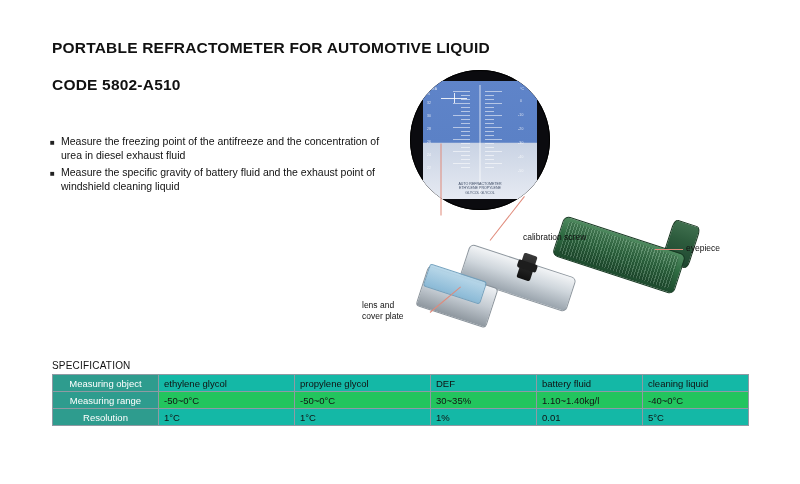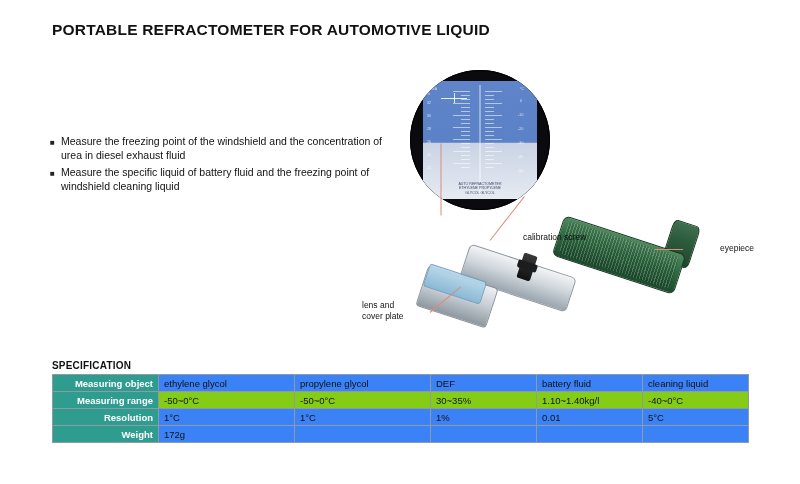--- a/index.html
+++ b/index.html
@@ -27,20 +27,21 @@
     left: 52px;
     top: 20px;
     width: 520px;
   }
   .title-line {
     font-size: 15.5px;
     font-weight: bold;
     letter-spacing: 0.2px;
     line-height: 19px;
     color: #111;
+    margin-top: 18px;
   }
 
   
   .bullets {
     position: absolute;
     left: 50px;
     top: 135px;
     width: 345px;
   }
   .bullet-row {
@@ -265,68 +266,69 @@
     line-height: 11px;
     white-space: nowrap;
   }
 
   
   .spec-title {
     position: absolute;
     left: 52px;
     top: 360px;
     font-size: 10px;
-    font-weight: bold;
+    font-weight: normal;
     letter-spacing: 0.2px;
     color: #111;
   }
   table.spec {
     position: absolute;
     left: 52px;
     top: 374px;
     width: 696px;
     border-collapse: collapse;
     table-layout: fixed;
   }
   table.spec td {
     border: 1px solid #8f9aa3;
     height: 16px;
     font-size: 9.5px;
     padding: 0 5px;
     color: #111;
-    background: #3b82f6;
+    background: #14b8a6;
   }
   table.spec td.rowhead {
     background: #2e9c8e;
     color: #ffffff;
-    font-weight: bold;
-    text-align: right;
+    font-weight: normal;
+    text-align: center;
     width: 106px;
   }
   table.spec td.light {
-    background: #84cc16;
+    background: #22c55e;
   }
 </style>
 </head>
 <body>
 
 <div class="page">
 
   <div class="title-block">
     <div class="title-line">PORTABLE REFRACTOMETER FOR AUTOMOTIVE LIQUID</div>
+    <div class="title-line">CODE 5802-A510</div>
   </div>
 
   <div class="bullets">
     <div class="bullet-row">
       <div class="bullet-mark">■</div>
-      <div class="bullet-text">Measure the freezing point of the windshield and the concentration of urea in diesel exhaust fluid</div>
+      <div class="bullet-text">Measure the freezing point of the antifreeze and the concentration of urea in diesel exhaust fluid</div>
     </div>
     <div class="bullet-row">
       <div class="bullet-mark">■</div>
-      <div class="bullet-text">Measure the specific liquid of battery fluid and the freezing point of windshield cleaning liquid</div>
+      <div class="bullet-text">Measure the specific gravity of battery fluid and the exhaust point of windshield cleaning liquid</div>
     </div>
   </div>
 
   <div class="photo-area">
 
     <div class="scale-circle">
       <div class="scale-inner">
         <div class="scale-divider"></div>
         <div class="scale-cross"></div>
 
@@ -408,21 +410,21 @@
       <div class="cover-plate"></div>
       <div class="cal-screw"></div>
     </div>
 
     <div class="callout-line" style="left:111px; top:153px; width:72px; transform: rotate(-90deg); transform-origin: left center;"></div>
     <div class="callout-line" style="left:160px; top:178px; width:56px; transform: rotate(-52deg); transform-origin: left center;"></div>
     <div class="callout-line" style="left:100px; top:250px; width:40px; transform: rotate(-40deg); transform-origin: left center;"></div>
     <div class="callout-line" style="left:325px; top:187px; width:28px;"></div>
 
     <div class="callout-label" style="left:164px; top:170px;padding-left:29px;">calibration screw</div>
-    <div class="callout-label" style="left:356px; top:181px;margin-left:34px;">eyepiece</div>
+    <div class="callout-label" style="left:356px; top:181px;">eyepiece</div>
     <div class="callout-label" style="left:32px; top:238px;text-align:center;">lens and</div>
     <div class="callout-label" style="left:32px; top:249px;">cover plate</div>
   </div>
 
   <div class="spec-title">SPECIFICATION</div>
 
   <table class="spec">
     <colgroup>
       <col style="width:106px">
       <col style="width:136px">
@@ -449,24 +451,16 @@
         <td class="light">-40~0°C</td>
       </tr>
       <tr>
         <td class="rowhead">Resolution</td>
         <td>1°C</td>
         <td>1°C</td>
         <td>1%</td>
         <td>0.01</td>
         <td>5°C</td>
       </tr>
-      <tr>
-        <td class="rowhead">Weight</td>
-        <td>172g</td>
-        <td></td>
-        <td></td>
-        <td></td>
-        <td></td>
-      </tr>
     </tbody>
   </table>
 
 </div>
 
 </body></html>

